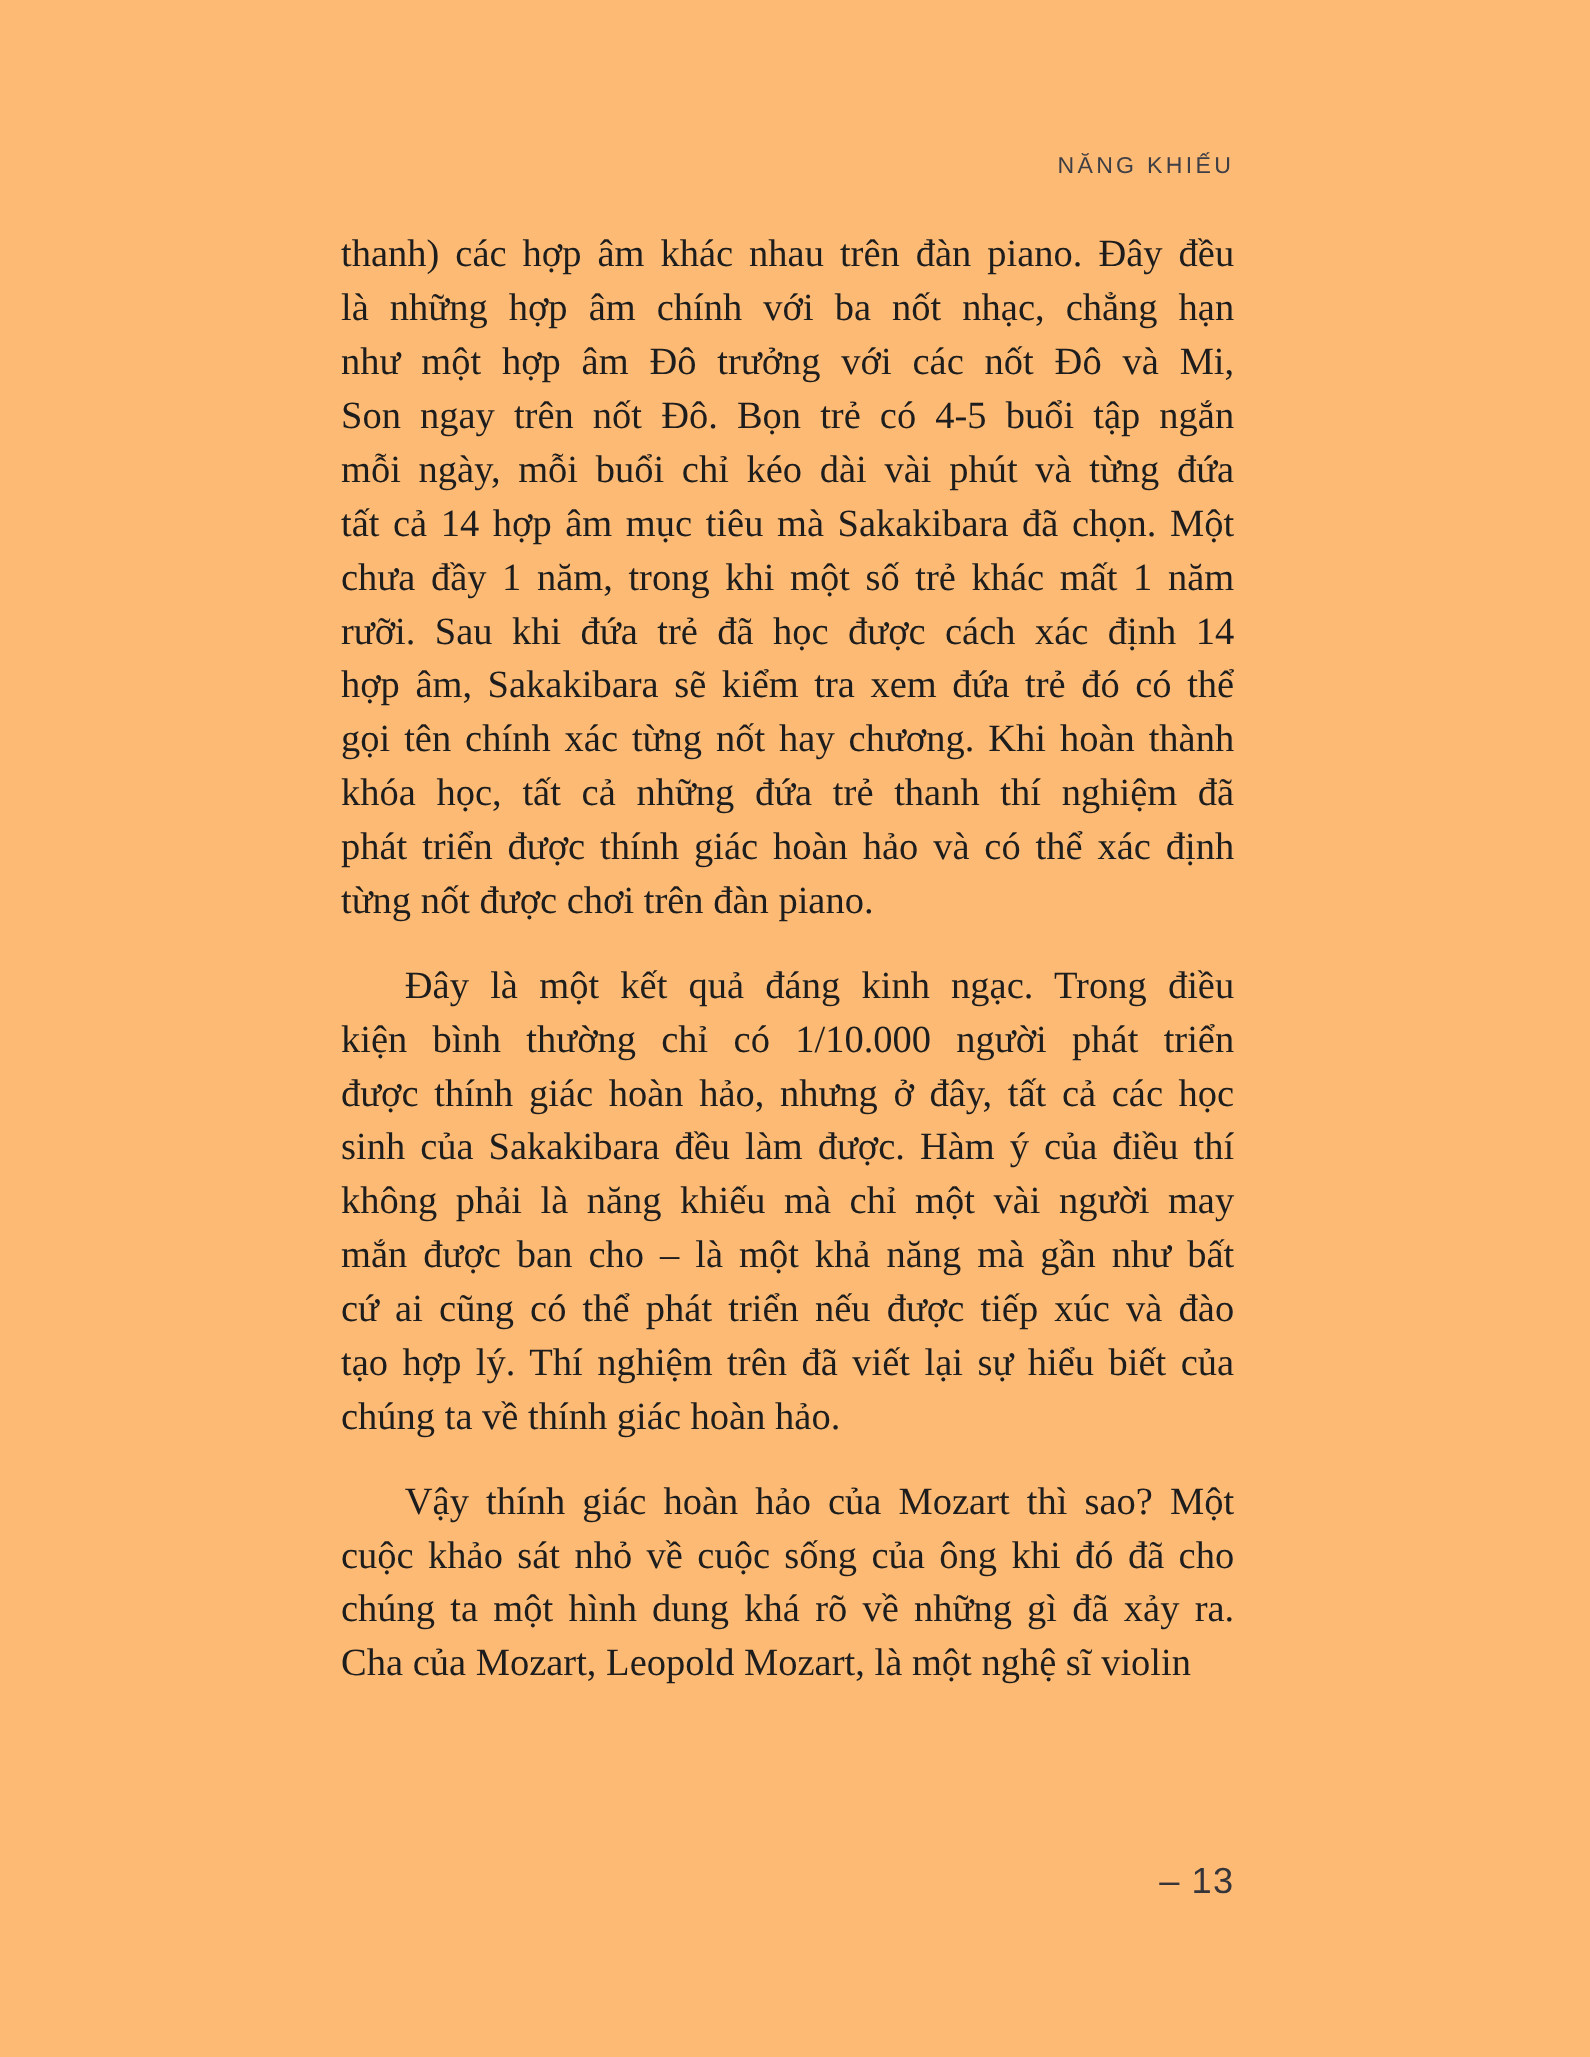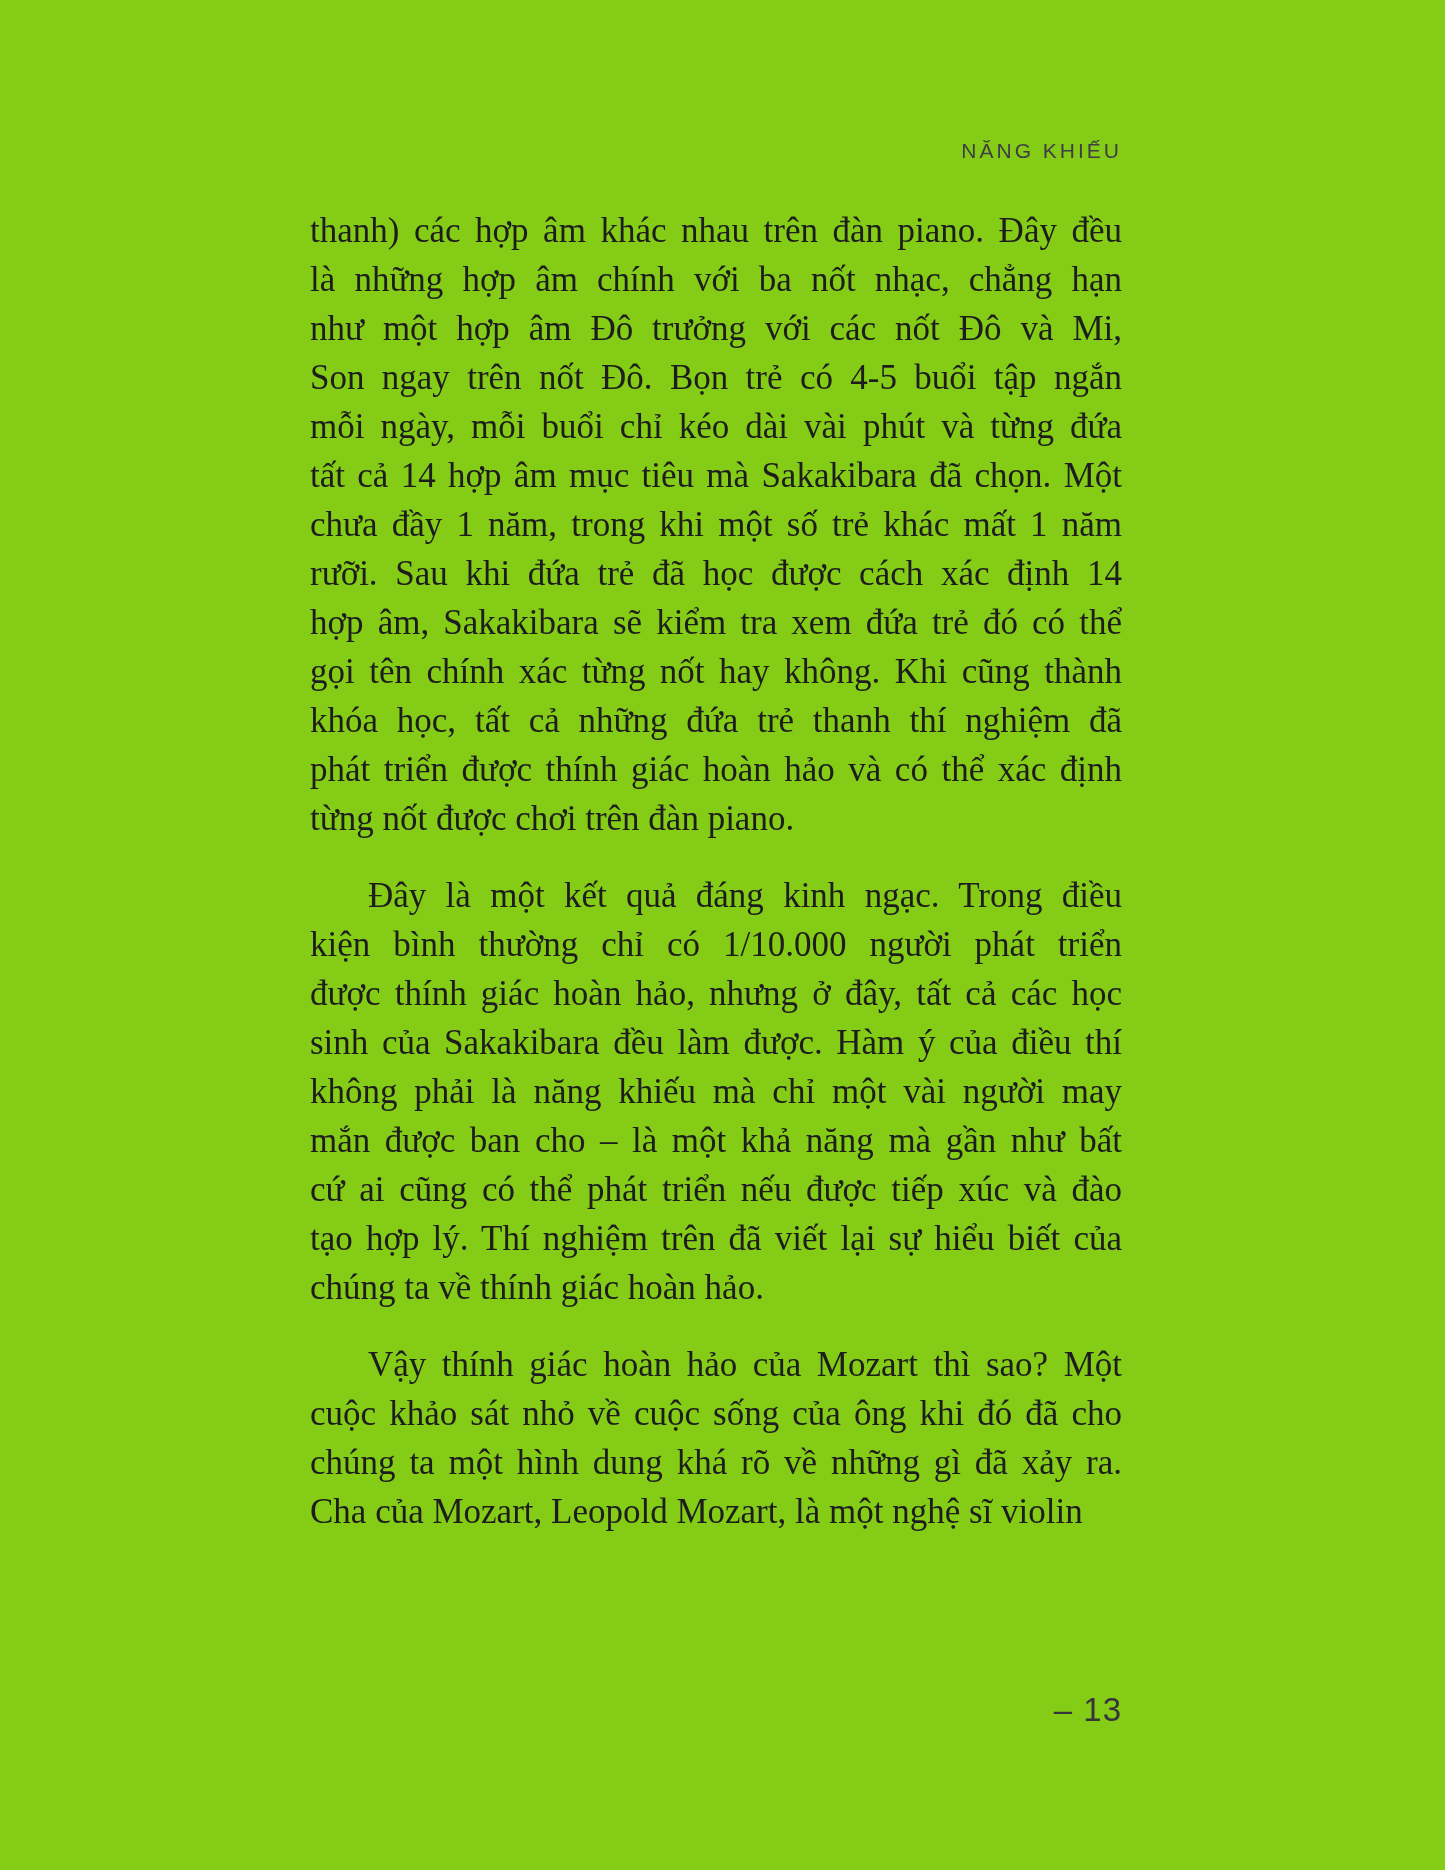--- a/index.html
+++ b/index.html
@@ -4,21 +4,21 @@
 <style>
   html, body {
     margin: 0;
     padding: 0;
     background: #e8e8e8;
   }
   .page {
     position: relative;
     width: 1445px;
     height: 1870px;
-    background: #84cc16;
+    background: #fdba74;
     overflow: hidden;
     font-family: "Liberation Serif", "DejaVu Serif", serif;
   }
   .running-header {
     position: absolute;
     top: 136px;
     left: 310px;
     width: 812px;
     text-align: right;
     font-family: "Liberation Sans", "DejaVu Sans", sans-serif;
@@ -73,21 +73,21 @@
       <div class="para">
         <div class="line">thanh) các hợp âm khác nhau trên đàn piano. Đây đều</div>
         <div class="line">là những hợp âm chính với ba nốt nhạc, chẳng hạn</div>
         <div class="line">như một hợp âm Đô trưởng với các nốt Đô và Mi,</div>
         <div class="line">Son ngay trên nốt Đô. Bọn trẻ có 4-5 buổi tập ngắn</div>
         <div class="line">mỗi ngày, mỗi buổi chỉ kéo dài vài phút và từng đứa</div>
         <div class="line">tất cả 14 hợp âm mục tiêu mà Sakakibara đã chọn. Một</div>
         <div class="line">chưa đầy 1 năm, trong khi một số trẻ khác mất 1 năm</div>
         <div class="line">rưỡi. Sau khi đứa trẻ đã học được cách xác định 14</div>
         <div class="line">hợp âm, Sakakibara sẽ kiểm tra xem đứa trẻ đó có thể</div>
-        <div class="line">gọi tên chính xác từng nốt hay không. Khi cũng thành</div>
+        <div class="line">gọi tên chính xác từng nốt hay chương. Khi hoàn thành</div>
         <div class="line">khóa học, tất cả những đứa trẻ thanh thí nghiệm đã</div>
         <div class="line">phát triển được thính giác hoàn hảo và có thể xác định</div>
         <div class="line last">từng nốt được chơi trên đàn piano.</div>
       </div>
       <div class="para">
         <div class="line indent">Đây là một kết quả đáng kinh ngạc. Trong điều</div>
         <div class="line">kiện bình thường chỉ có 1/10.000 người phát triển</div>
         <div class="line">được thính giác hoàn hảo, nhưng ở đây, tất cả các học</div>
         <div class="line">sinh của Sakakibara đều làm được. Hàm ý của điều thí</div>
         <div class="line">không phải là năng khiếu mà chỉ một vài người may</div>

